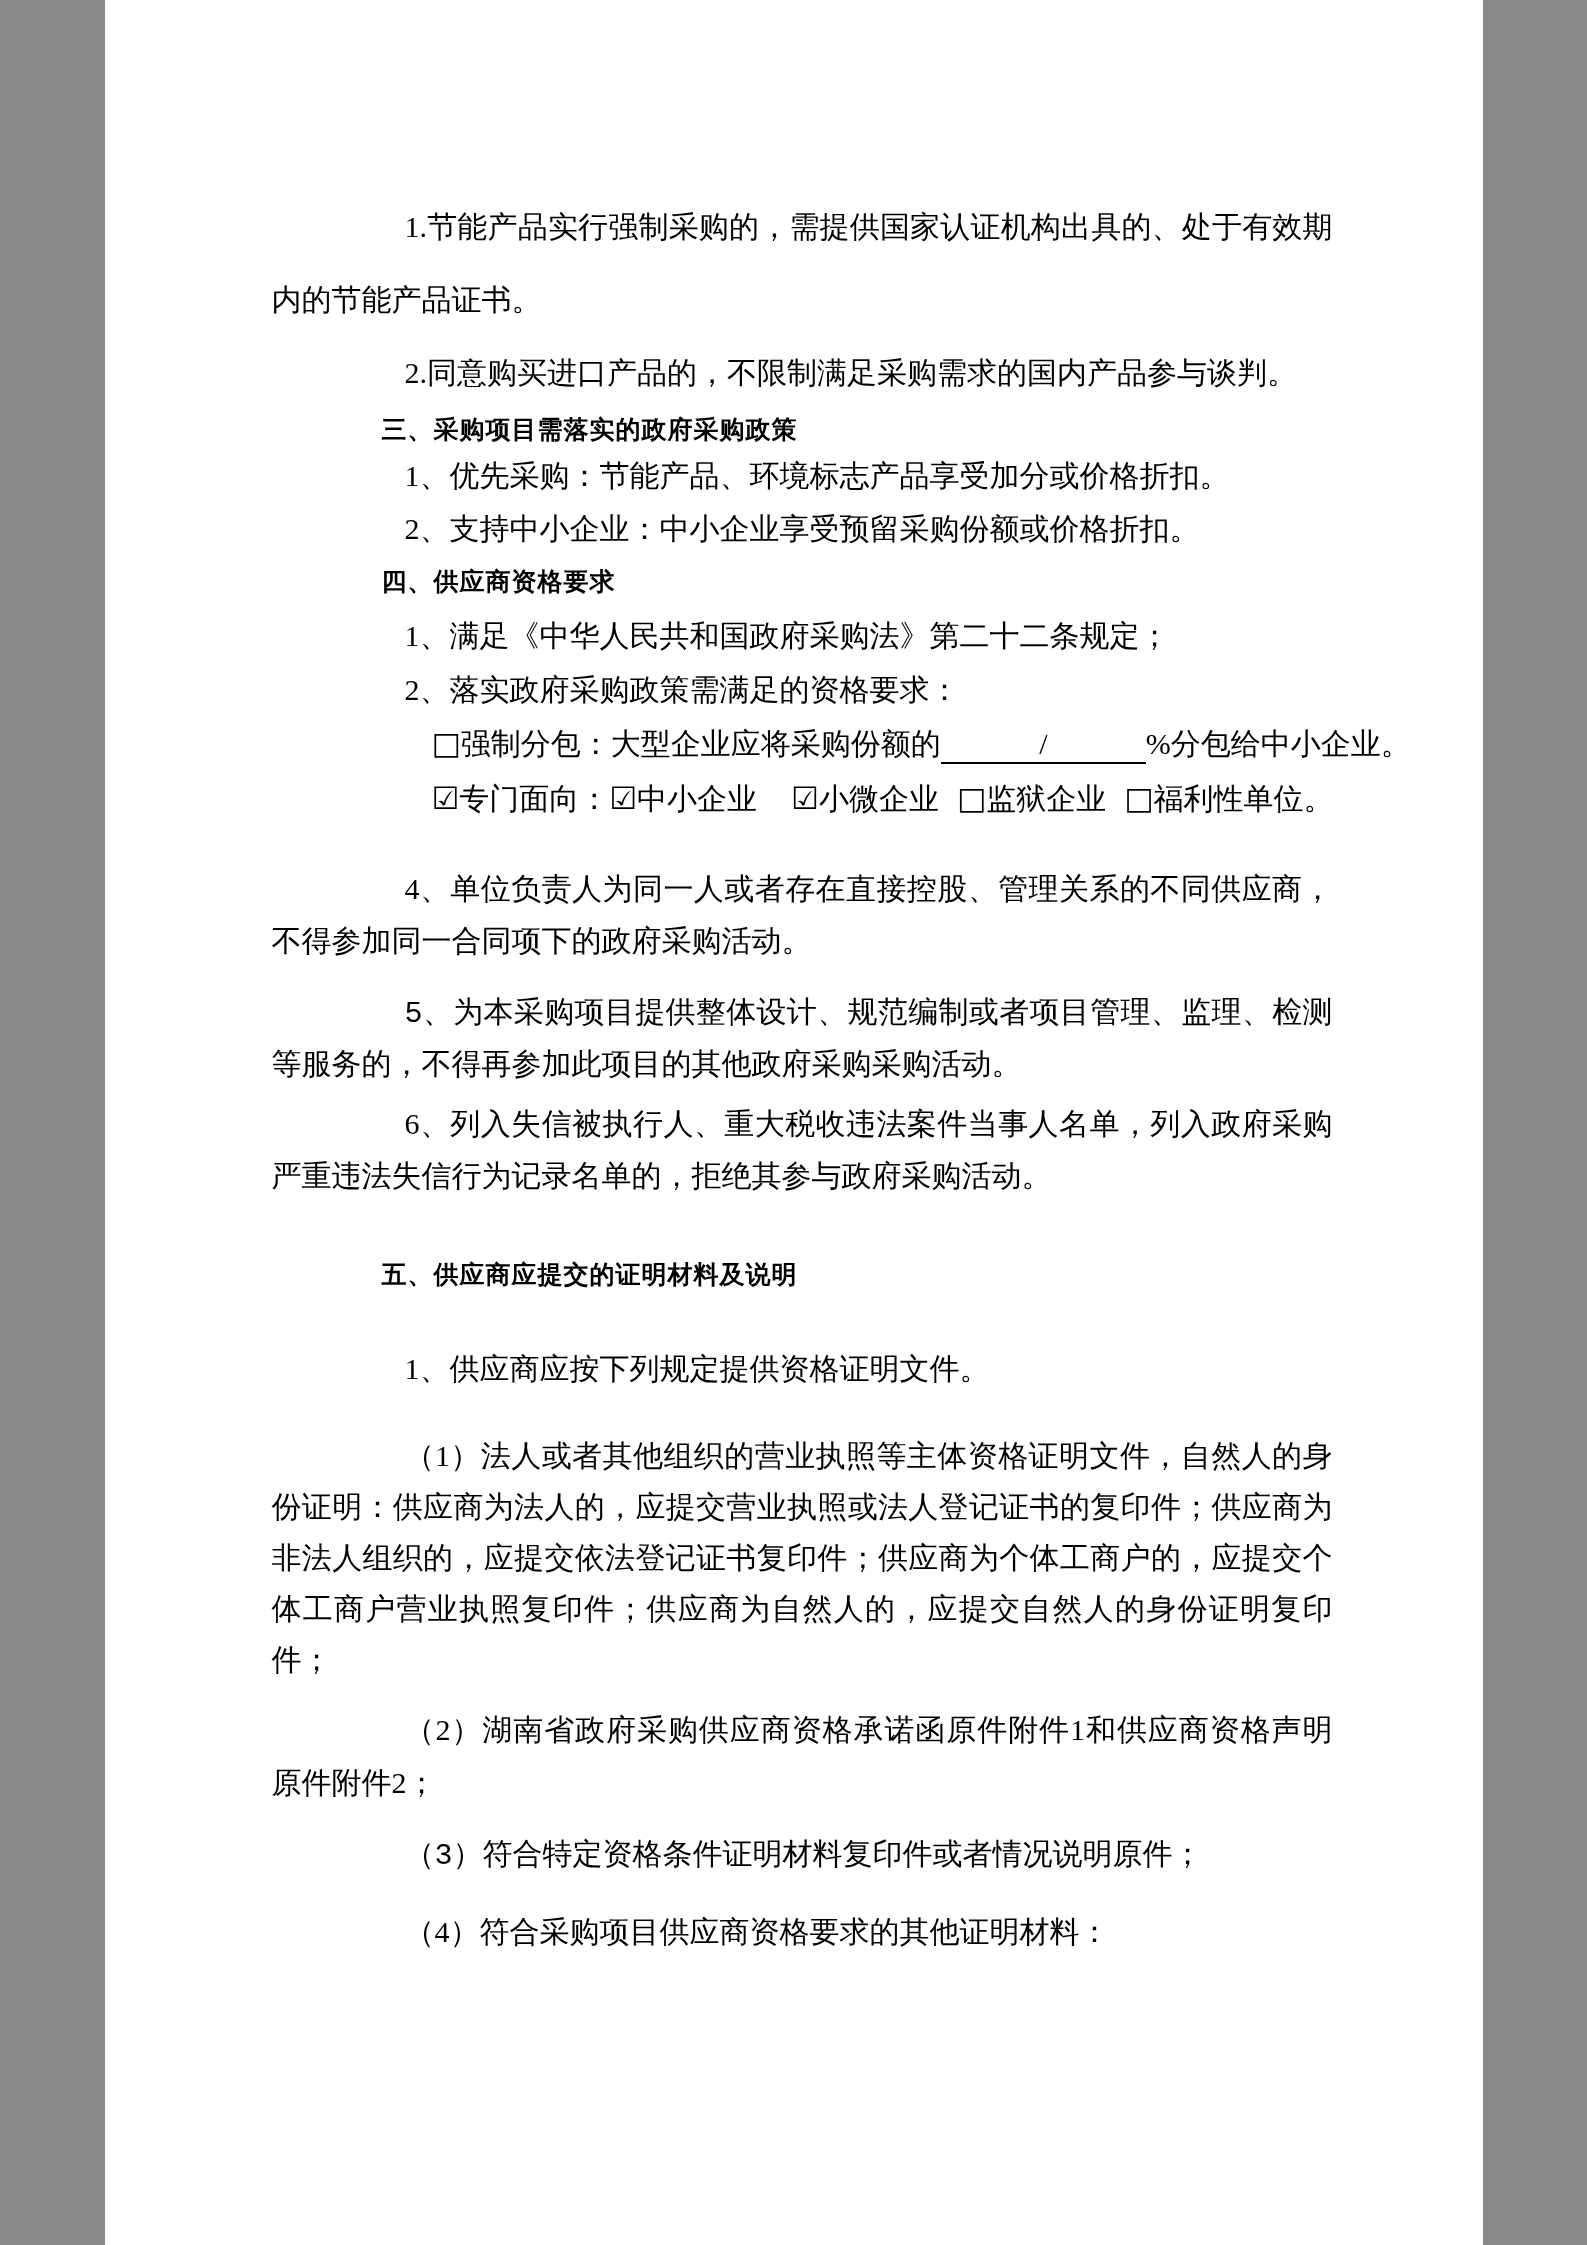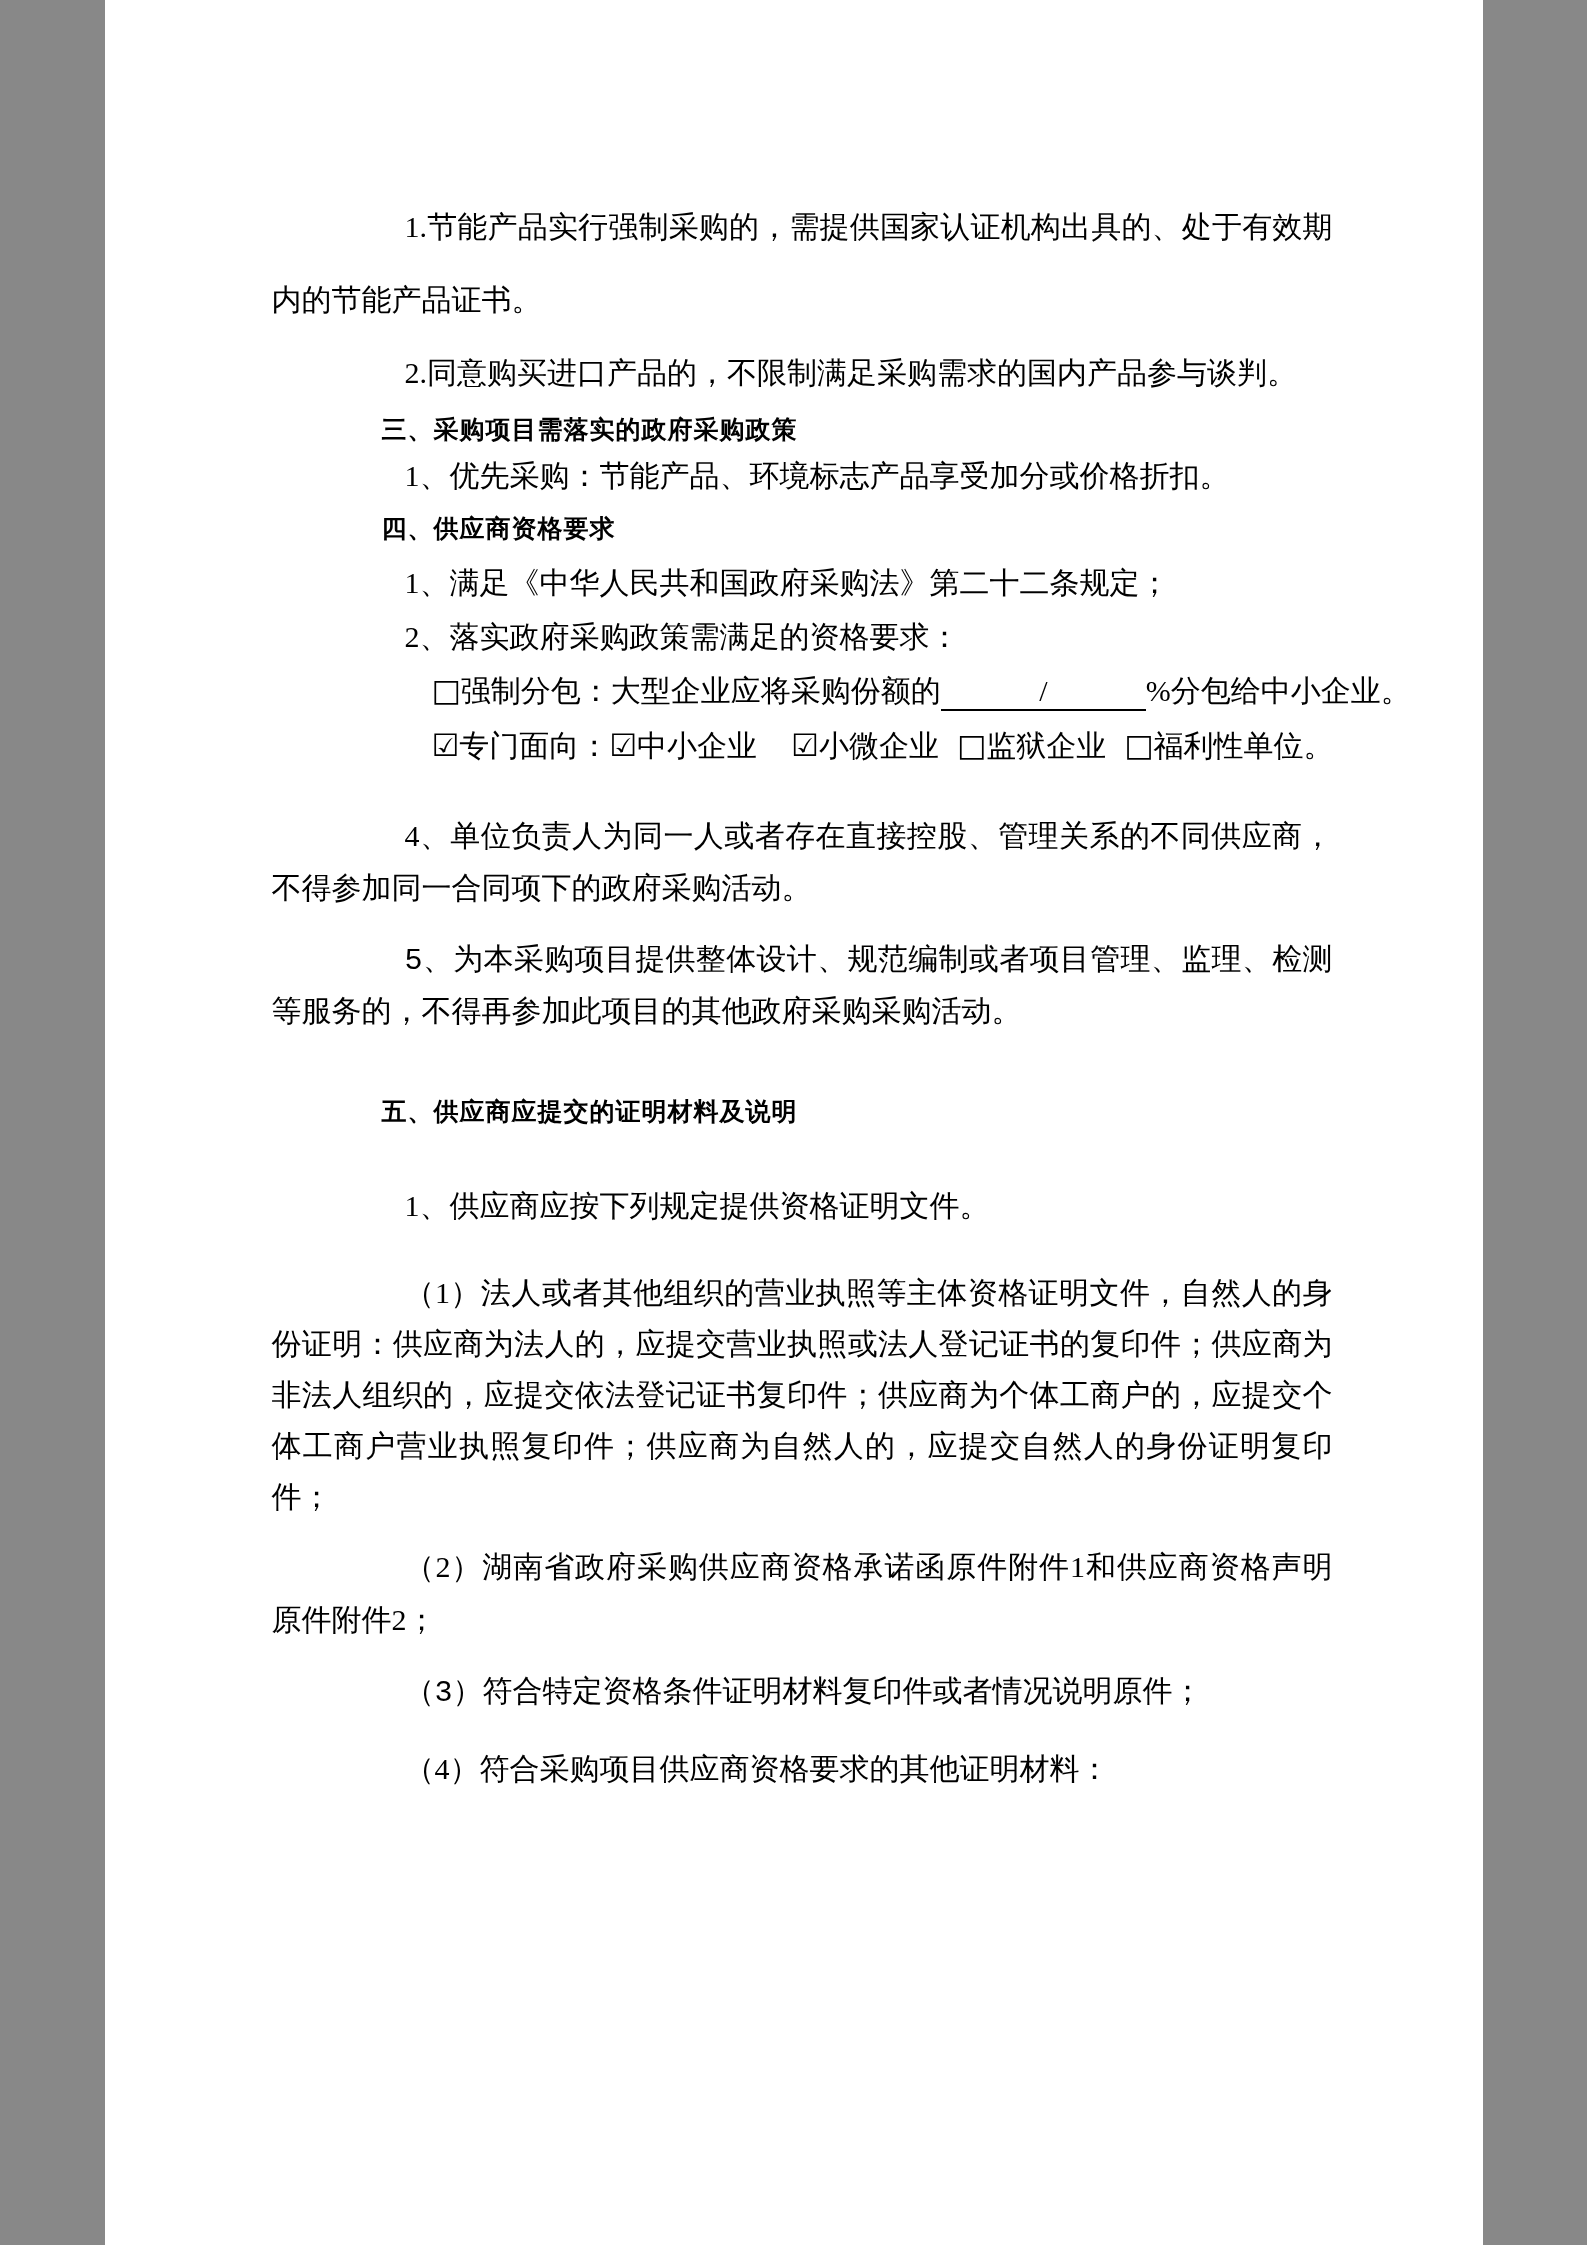--- a/index.html
+++ b/index.html
@@ -50,36 +50,38 @@
 </head>
 <body>
 
 <div class="page">
 
   <p class="intro">1.节能产品实行强制采购的，需提供国家认证机构出具的、处于有效期内的节能产品证书。</p>
   <p class="intro">2.同意购买进口产品的，不限制满足采购需求的国内产品参与谈判。</p>
 
   <h2>三、采购项目需落实的政府采购政策</h2>
   <p class="it">1、优先采购：节能产品、环境标志产品享受加分或价格折扣。</p>
+  <p class="it">2、支持中小企业：中小企业享受预留采购份额或价格折扣。</p>
 
   <h2 class="mt6">四、供应商资格要求</h2>
   <p class="it mt8">1、满足《中华人民共和国政府采购法》第二十二条规定；</p>
   <p class="it mt1">2、落实政府采购政策需满足的资格要求：</p>
 
   <p class="cb mt1">
     <span class="cbx">□</span><span>强制分包：大型企业应将采购份额的</span><span class="blank"><span>/</span></span><span>%分包给中小企业。</span>
   </p>
 
   <p class="cb mt2">
     <span class="cbx">☑</span><span>专门面向：</span><span class="cbx">☑</span><span>中小企业</span><span class="cbx optgap-lg">☑</span><span>小微企业</span><span class="cbx optgap">□</span><span>监狱企业</span><span class="cbx optgap">□</span><span>福利性单位。</span>
   </p>
 
 
   <p class="pa mt38">4、单位负责人为同一人或者存在直接控股、管理关系的不同供应商，不得参加同一合同项下的政府采购活动。</p>
   <p class="pa mt21">5、为本采购项目提供整体设计、规范编制或者项目管理、监理、检测等服务的，不得再参加此项目的其他政府采购采购活动。</p>
+  <p class="pa mt6">6、列入失信被执行人、重大税收违法案件当事人名单，列入政府采购严重违法失信行为记录名单的，拒绝其参与政府采购活动。</p>
 
 
   <h2 class="mt52">五、供应商应提交的证明材料及说明</h2>
   <p class="it mt48">1、供应商应按下列规定提供资格证明文件。</p>
   <p class="pa4 mt35">（1）法人或者其他组织的营业执照等主体资格证明文件，自然人的身份证明：供应商为法人的，应提交营业执照或法人登记证书的复印件；供应商为非法人组织的，应提交依法登记证书复印件；供应商为个体工商户的，应提交个体工商户营业执照复印件；供应商为自然人的，应提交自然人的身份证明复印件；</p>
   <p class="it mt18">（2）湖南省政府采购供应商资格承诺函原件附件1和供应商资格声明原件附件2；</p>
   <p class="it mt21">（3）符合特定资格条件证明材料复印件或者情况说明原件；</p>
   <p class="it mt22">（4）符合采购项目供应商资格要求的其他证明材料：</p>
 
 </div>

